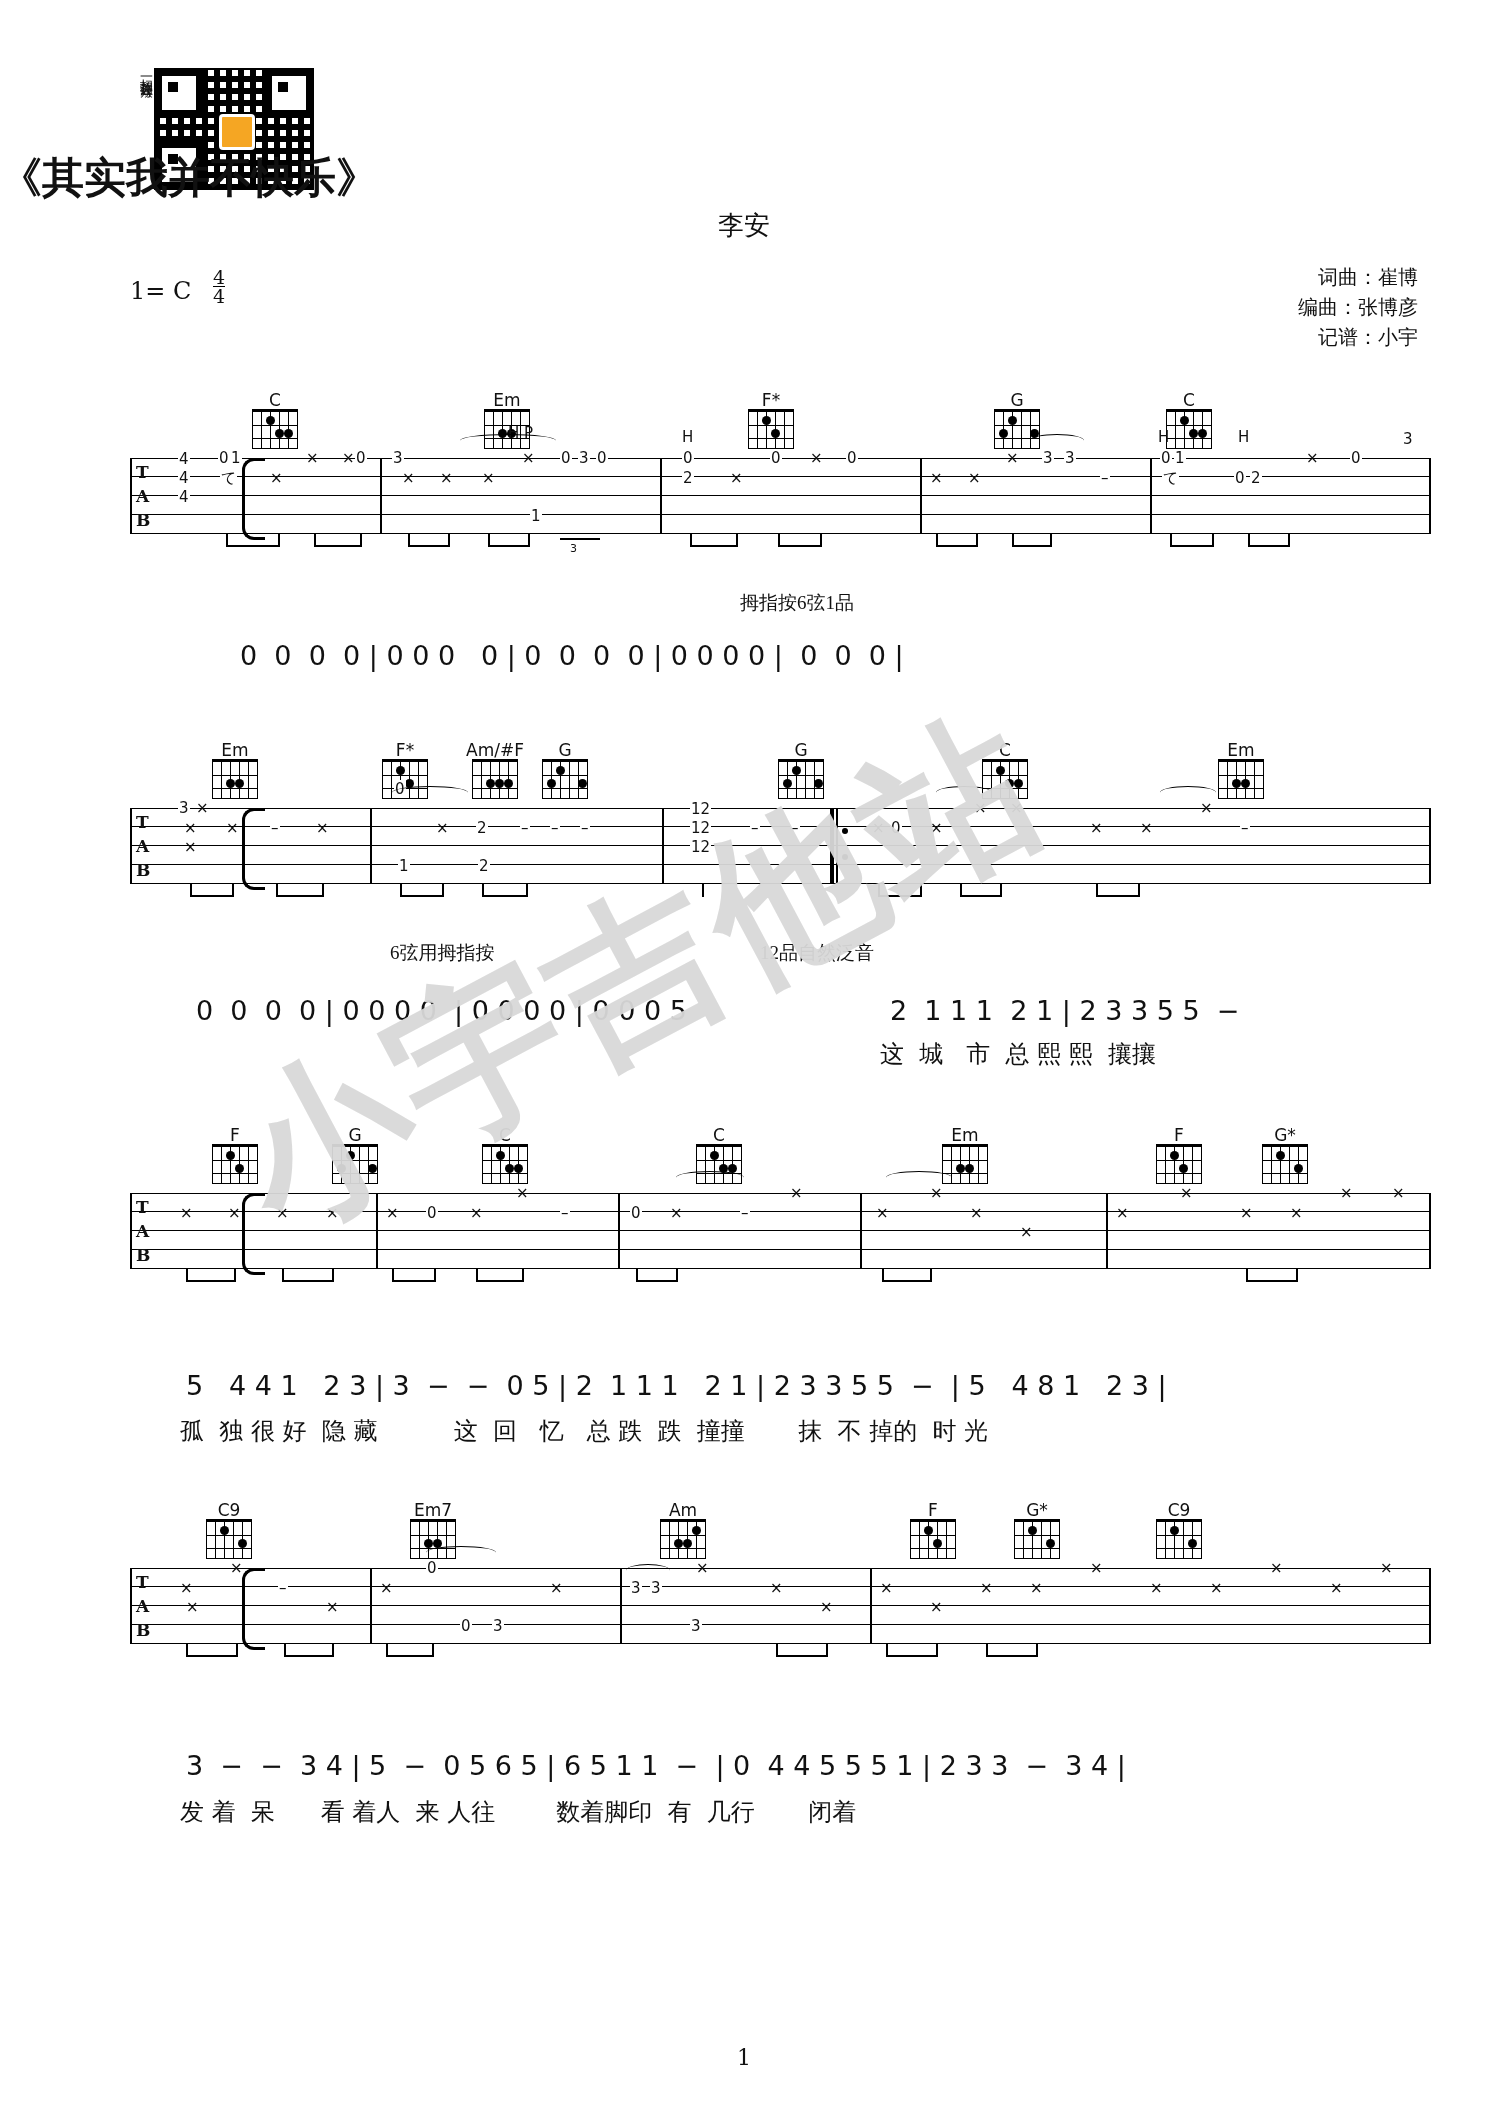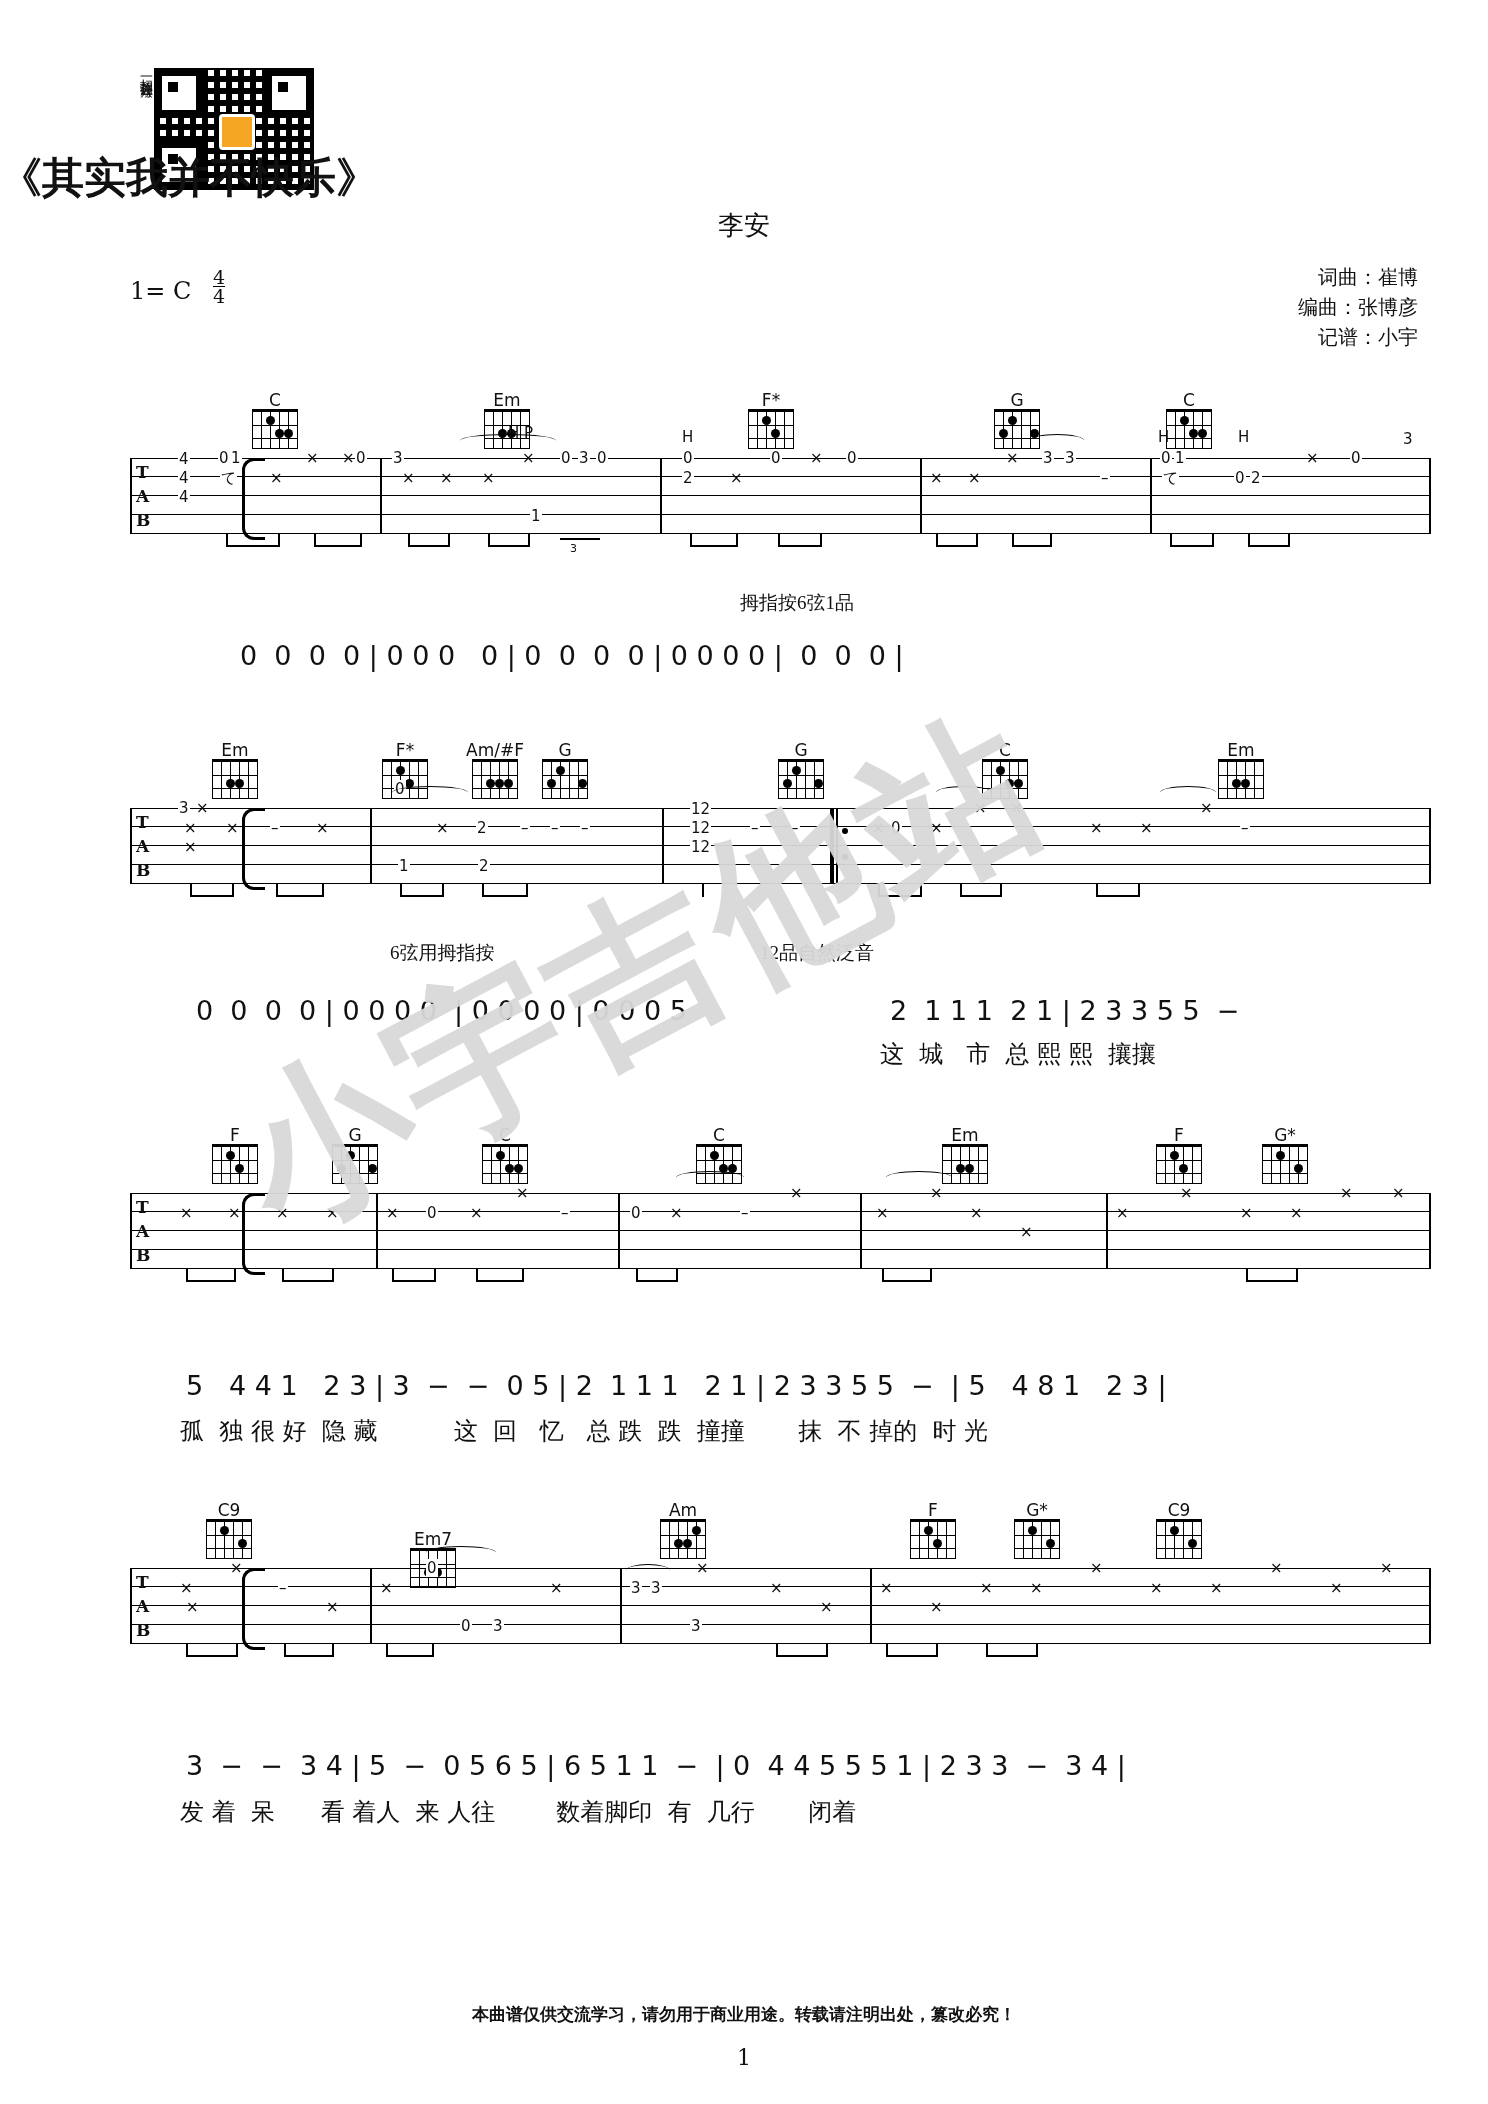--- a/index.html
+++ b/index.html
@@ -697,21 +697,21 @@
         <div class="v" style="left:8px"></div>
           <div class="v" style="left:17px"></div>
           <div class="v" style="left:26px"></div>
           <div class="v" style="left:35px"></div>
         <div class="h" style="top:13px"></div>
           <div class="h" style="top:26px"></div>
         <div class="dot" style="left:13px;top:4px"></div>
           <div class="dot" style="left:31px;top:17px"></div>
       </div>
     </div>
-    <div class="chordbox" style="left:404px;top:0;margin-top:29px;">
+    <div class="chordbox" style="left:404px;top:0;">
       <div class="nm">Em7</div>
       <div class="chordgrid">
         <div class="v" style="left:8px"></div>
           <div class="v" style="left:17px"></div>
           <div class="v" style="left:26px"></div>
           <div class="v" style="left:35px"></div>
         <div class="h" style="top:13px"></div>
           <div class="h" style="top:26px"></div>
         <div class="dot" style="left:13px;top:17px"></div>
           <div class="dot" style="left:22px;top:17px"></div>
@@ -839,15 +839,14 @@
       <div class="beam" style="left:756px;top:87px;width:52px;"></div>
       <div class="stem" style="left:856px;top:76px;"></div>
         <div class="stem" style="left:906px;top:76px;"></div>
       <div class="beam" style="left:856px;top:87px;width:52px;"></div>
     </div>
 
     <div class="melody" style="left:186px;top:250px;">3  −  −  3 4 | 5  −  0 5 6 5 | 6 5 1 1  −  | 0  4 4 5 5 5 1 | 2 3 3  −  3 4 |</div>
     <div class="lyric" style="left:180px;top:296px;">发 着  呆      看 着人  来 人往        数着脚印  有  几行       闭着</div>
   </div>
 
-  <div class="footer">本曲谱仅供交流学习，请勿用于商业用途。转载请注明出处，篡改必究！</div>
   <div class="pageno">1</div>
 </div>
 
 </body></html>

